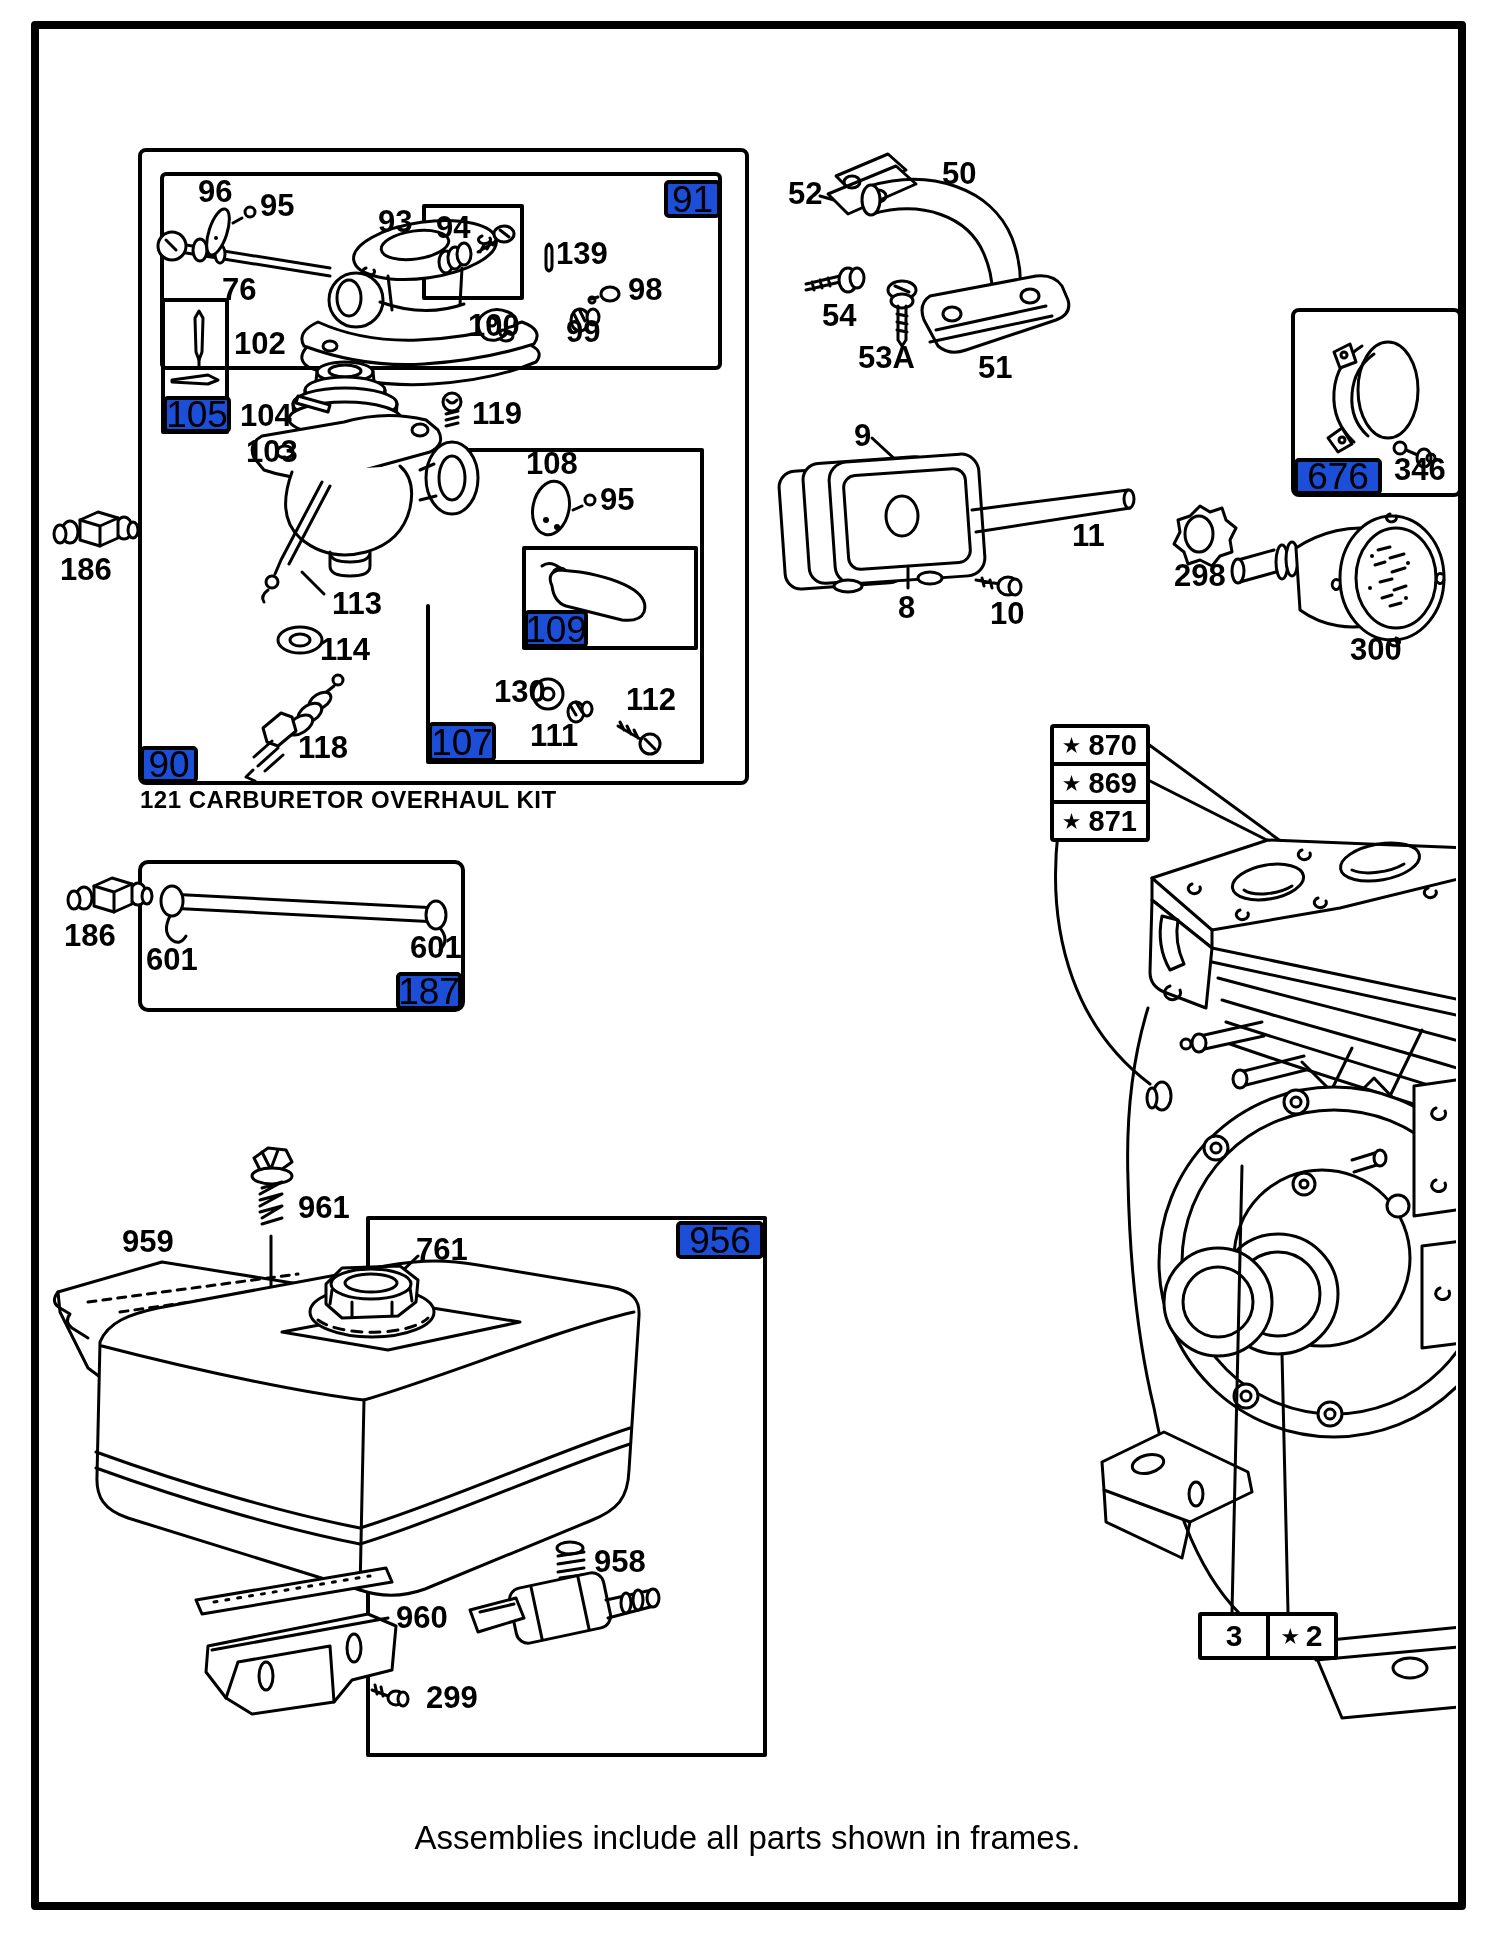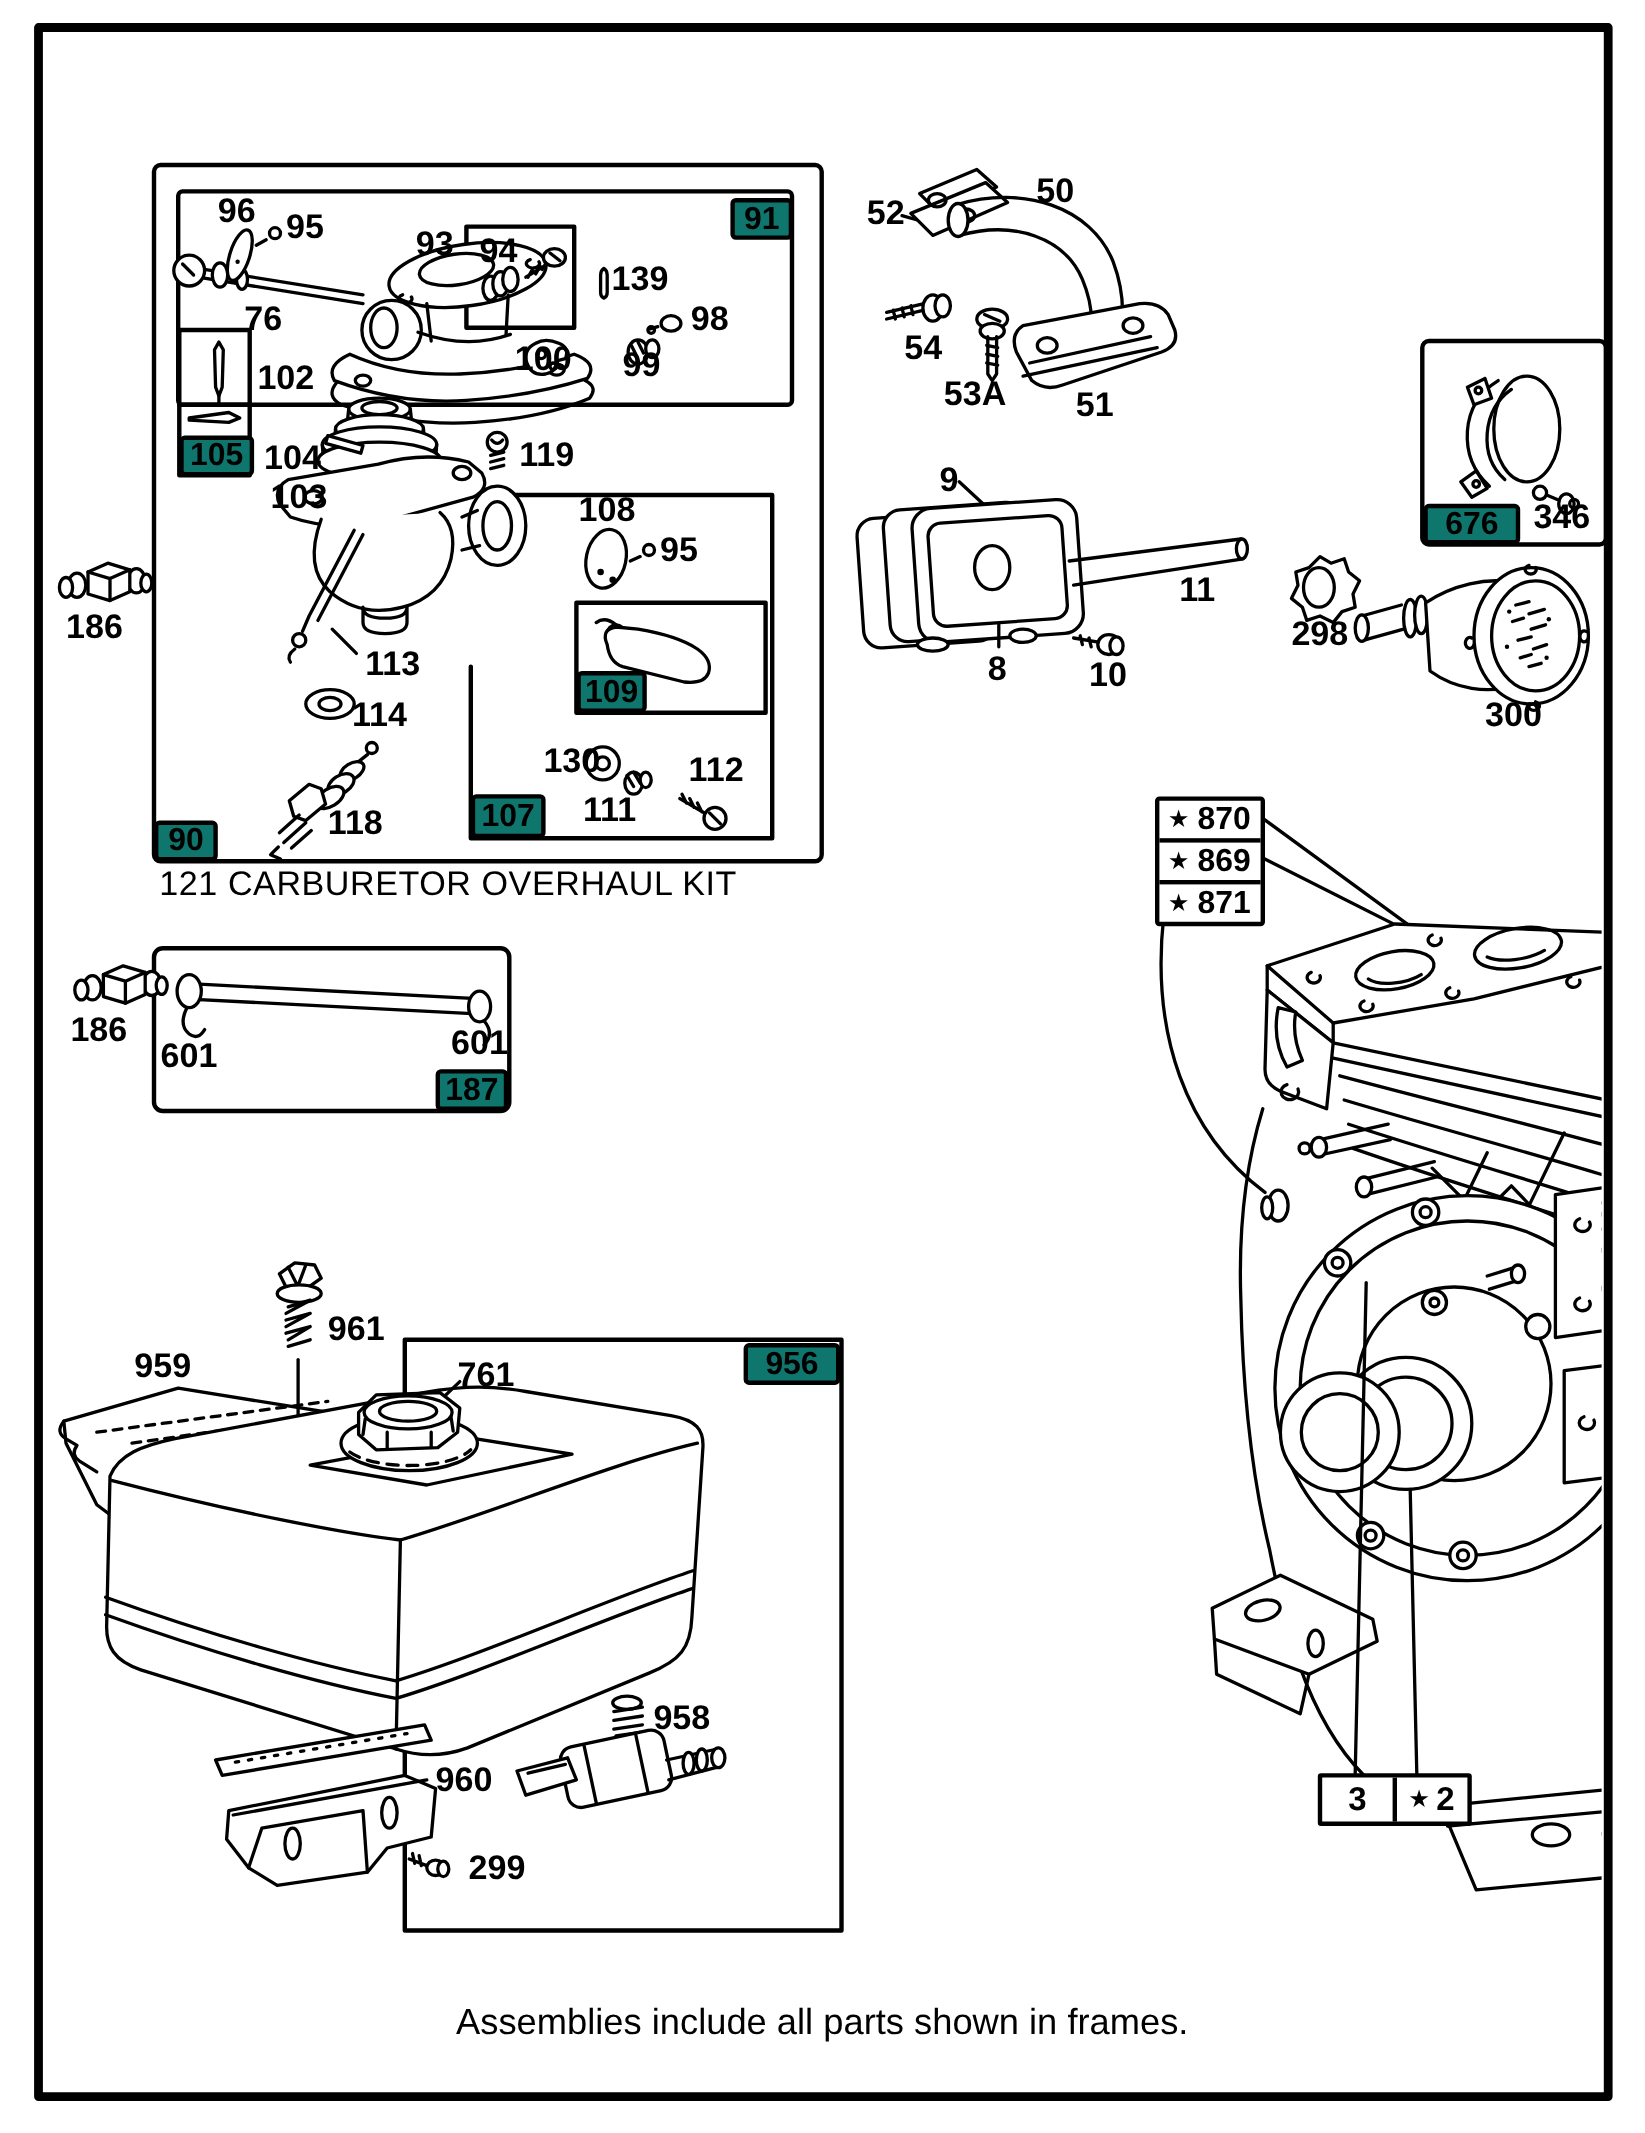--- a/index.html
+++ b/index.html
@@ -7,26 +7,26 @@
     position:relative; width:1495px; height:1939px; background:#fff;
     font-family:"Liberation Sans", sans-serif; color:#000; overflow:hidden;
   }
   .stage svg { position:absolute; left:0; top:0; }
   .pl {
     position:absolute; font-weight:700; font-size:31px; line-height:1;
     white-space:nowrap; color:#000;
   }
   .fbox {
     position:absolute; box-sizing:border-box; border:4px solid #000; border-radius:5px;
-    background:#0f766e; font-weight:700; font-size:29px; line-height:1;
+    background:#1d4ed8; font-weight:400; font-size:37px; line-height:1;
     display:flex; align-items:center; justify-content:center;
   }
   .kitcap {
-    position:absolute; left:140px; top:786px; width:530px; text-align:right;
-    font-weight:400; font-size:31px; letter-spacing:0.5px; white-space:nowrap;
+    position:absolute; left:140px; top:786px; width:530px; text-align:left;
+    font-weight:700; font-size:24px; letter-spacing:0.5px; white-space:nowrap;
   }
   .pagecap {
     position:absolute; left:0; top:1797px; width:100%; text-align:center;
     font-weight:400; font-size:33px;margin-top:22px;
   }
   .starbox {
     position:absolute; left:1050px; top:724px; width:100px; box-sizing:border-box;
     border:4px solid #000; border-radius:4px; background:#fff;
   }
   .starbox .row {

